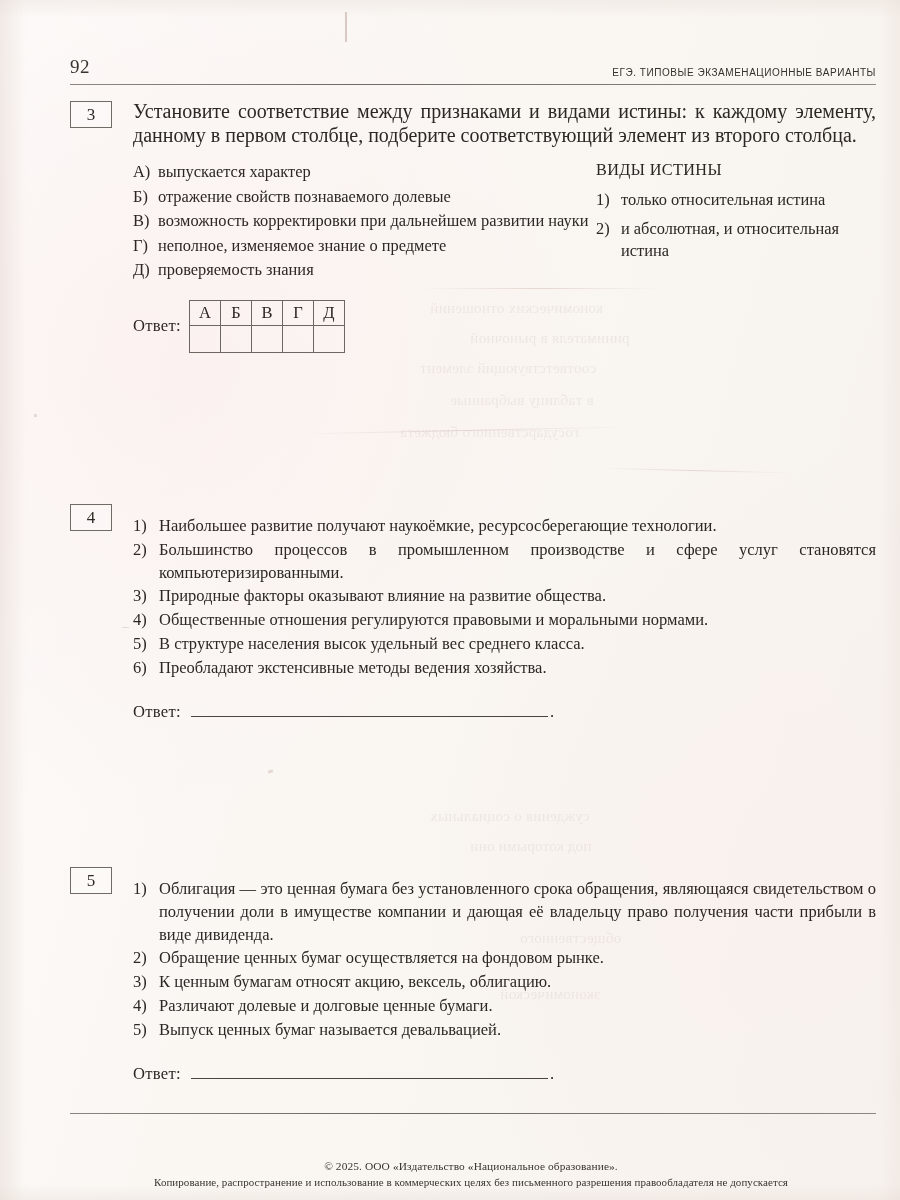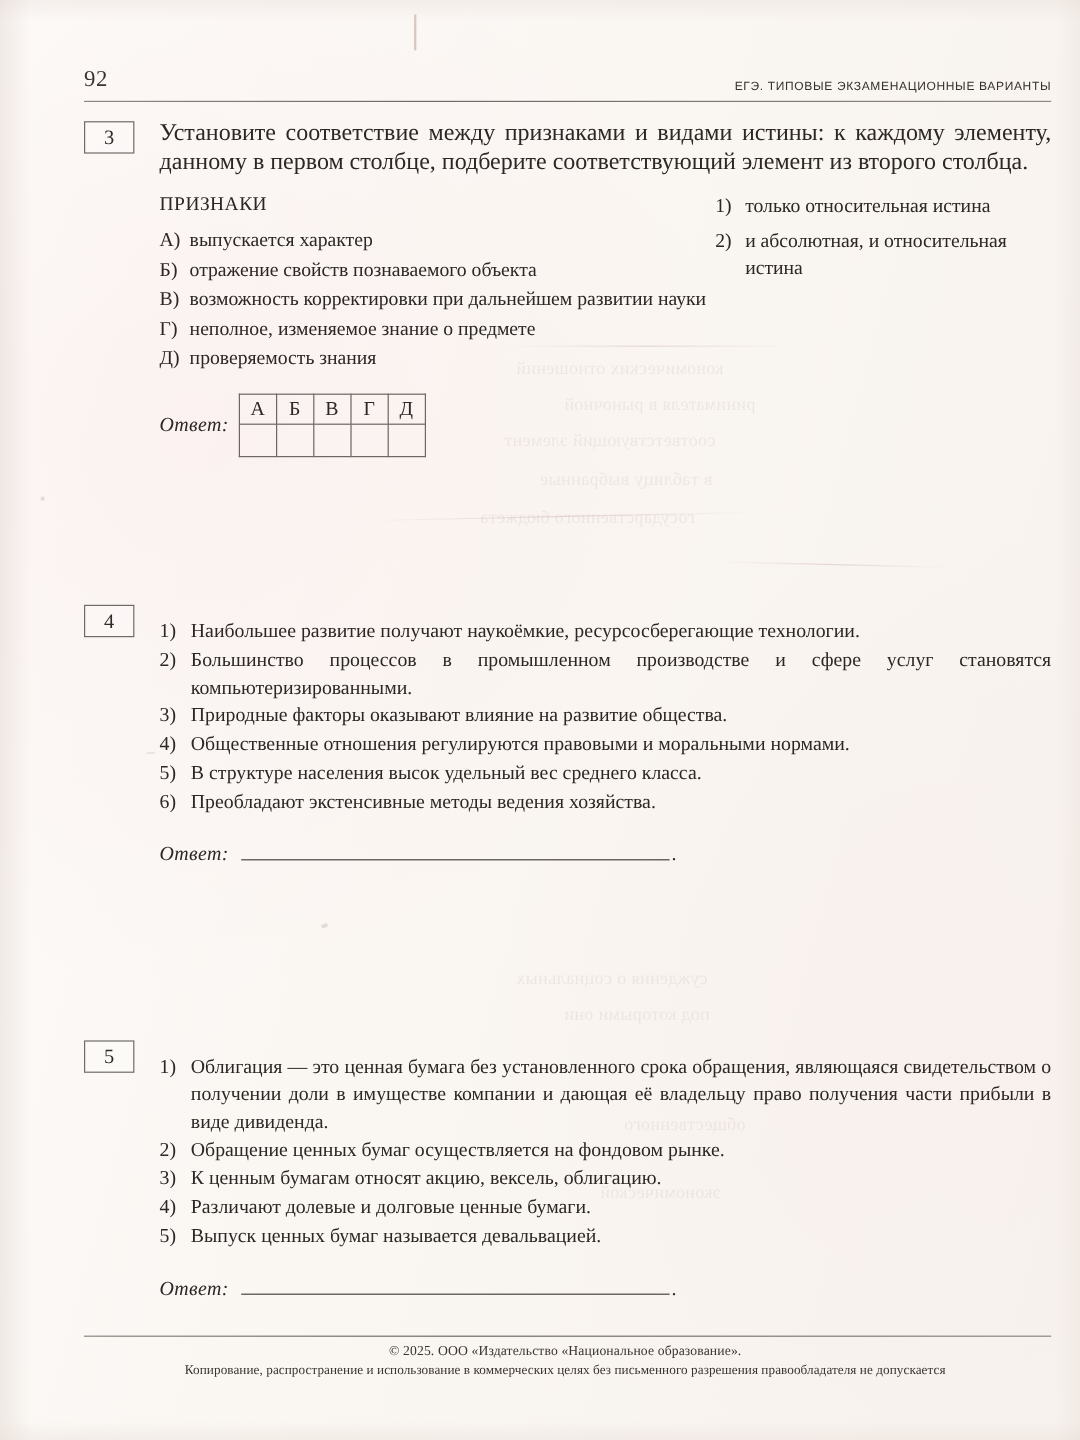--- a/index.html
+++ b/index.html
@@ -172,21 +172,20 @@
   
   .ans-row {
     display: flex;
     align-items: center;
     margin-top: 16px;
   }
   .ans-label {
     font-size: 16.6px;
     letter-spacing: 0.3px;
     color: #2c2724;
-    font-style: italic;
   }
   .grid {
     border-collapse: collapse;
     margin-left: 8px;
   }
   .grid td {
     width: 30px;
     height: 24px;
     border: 1.1px solid #6d6762;
     text-align: center;
@@ -240,21 +239,21 @@
     left: 70px;
     right: 24px;
     top: 1113px;
     height: 1px;
     background: linear-gradient(to right, #8a8580 0%, #6d6864 40%, #8c8782 100%);
   }
   .footer {
     position: absolute;
     left: 60px;
     right: 18px;
-    top: 1118px;
+    top: 1158px;
     text-align: center;
     color: #3a3430;
   }
   .foot-1 {
     font-size: 11.4px;
     letter-spacing: 0.1px;
     line-height: 16px;
   }
   .foot-2 {
     font-size: 11px;
@@ -293,46 +292,46 @@
     </div>
     <div class="rule-top"></div>
 
     <div class="task" style="top:100px;">
       <div class="task-num">3</div>
       <div class="task-body">
         <div class="lead">Установите соответствие между признаками и видами истины: к каждому элементу, данному в первом столбце, подберите соответствующий элемент из второго столбца.</div>
 
         <div class="cols">
           <div class="col-left">
-            <div class="col-head">ПРИЗНАКИ</div>
             <ul class="mlist">
               <li>
                 <span class="mk">А)</span>
                 <span class="mt">выпускается характер</span>
               </li>
               <li>
                 <span class="mk">Б)</span>
-                <span class="mt">отражение свойств познаваемого объекта</span>
+                <span class="mt">отражение свойств познаваемого долевые</span>
               </li>
               <li>
                 <span class="mk">В)</span>
                 <span class="mt just">возможность корректировки при дальнейшем развитии науки</span>
               </li>
               <li>
                 <span class="mk">Г)</span>
                 <span class="mt">неполное, изменяемое знание о предмете</span>
               </li>
               <li>
                 <span class="mk">Д)</span>
                 <span class="mt">проверяемость знания</span>
               </li>
             </ul>
           </div>
 
           <div class="col-right">
+            <div class="col-head">ВИДЫ ИСТИНЫ</div>
             <ul class="mlist">
               <li style="margin-bottom:6px;">
                 <span class="mk">1)</span>
                 <span class="mt">только относительная истина</span>
               </li>
               <li>
                 <span class="mk">2)</span>
                 <span class="mt">и абсолютная, и относительная истина</span>
               </li>
             </ul>

